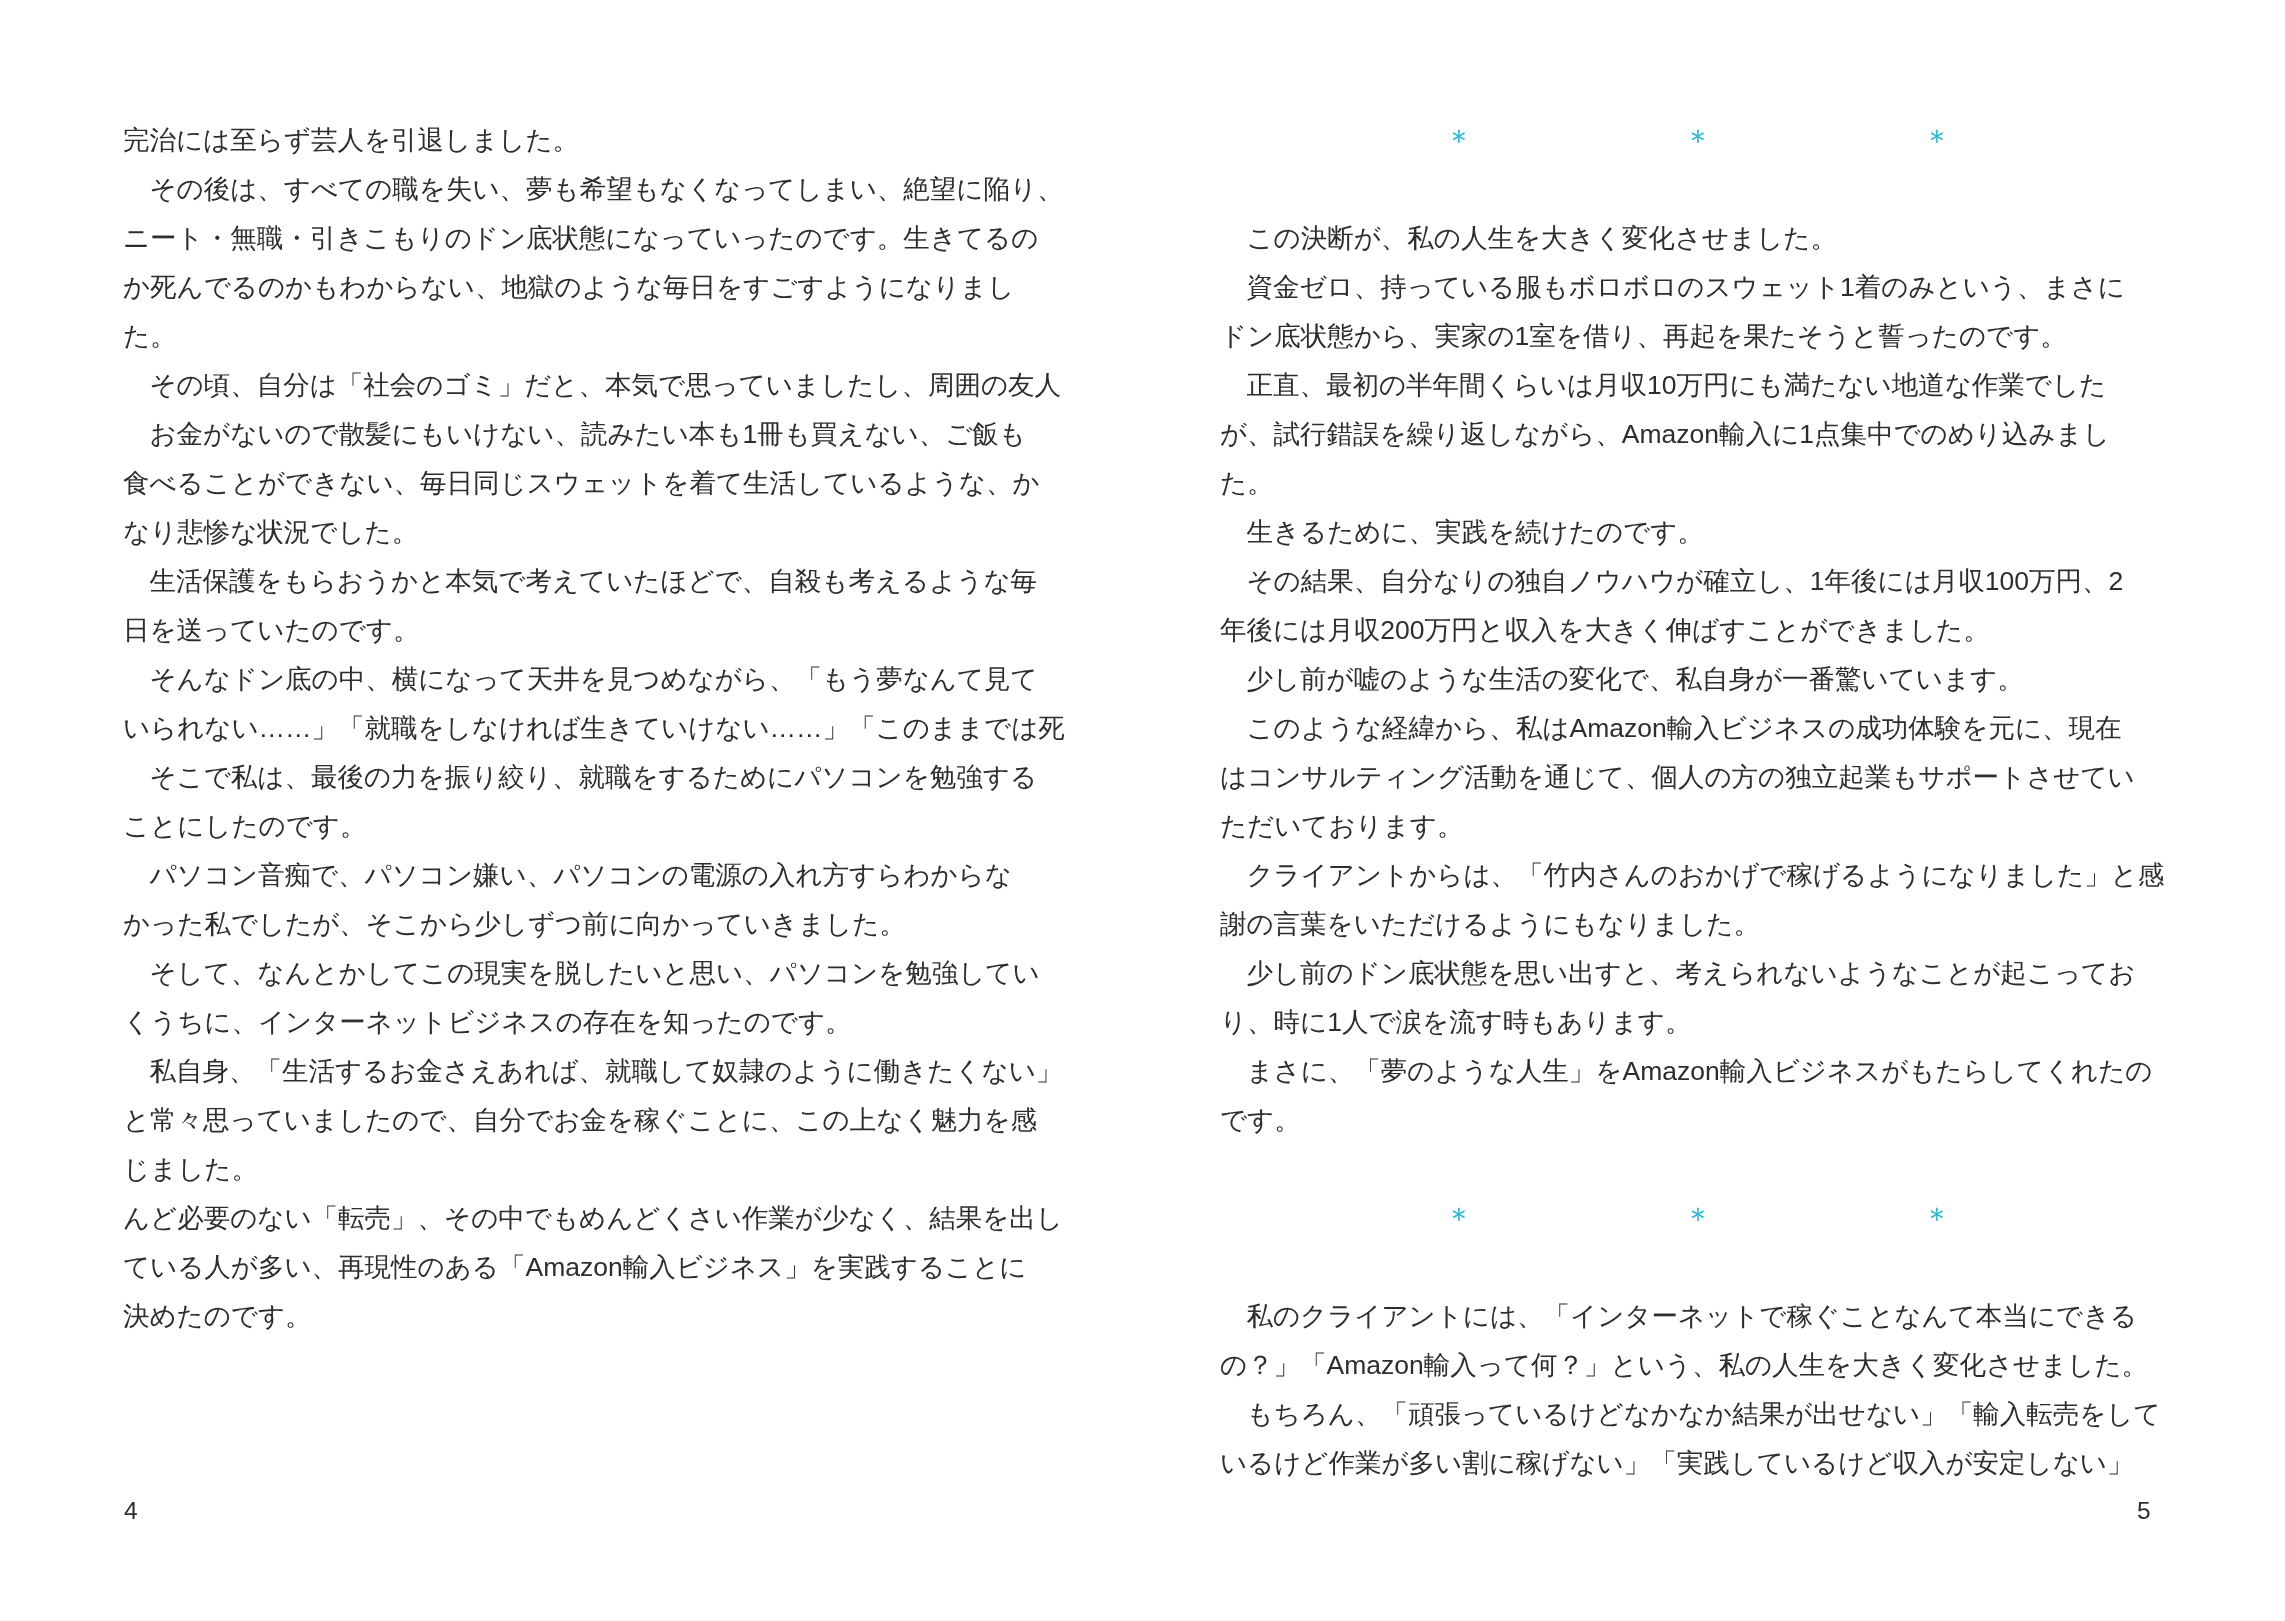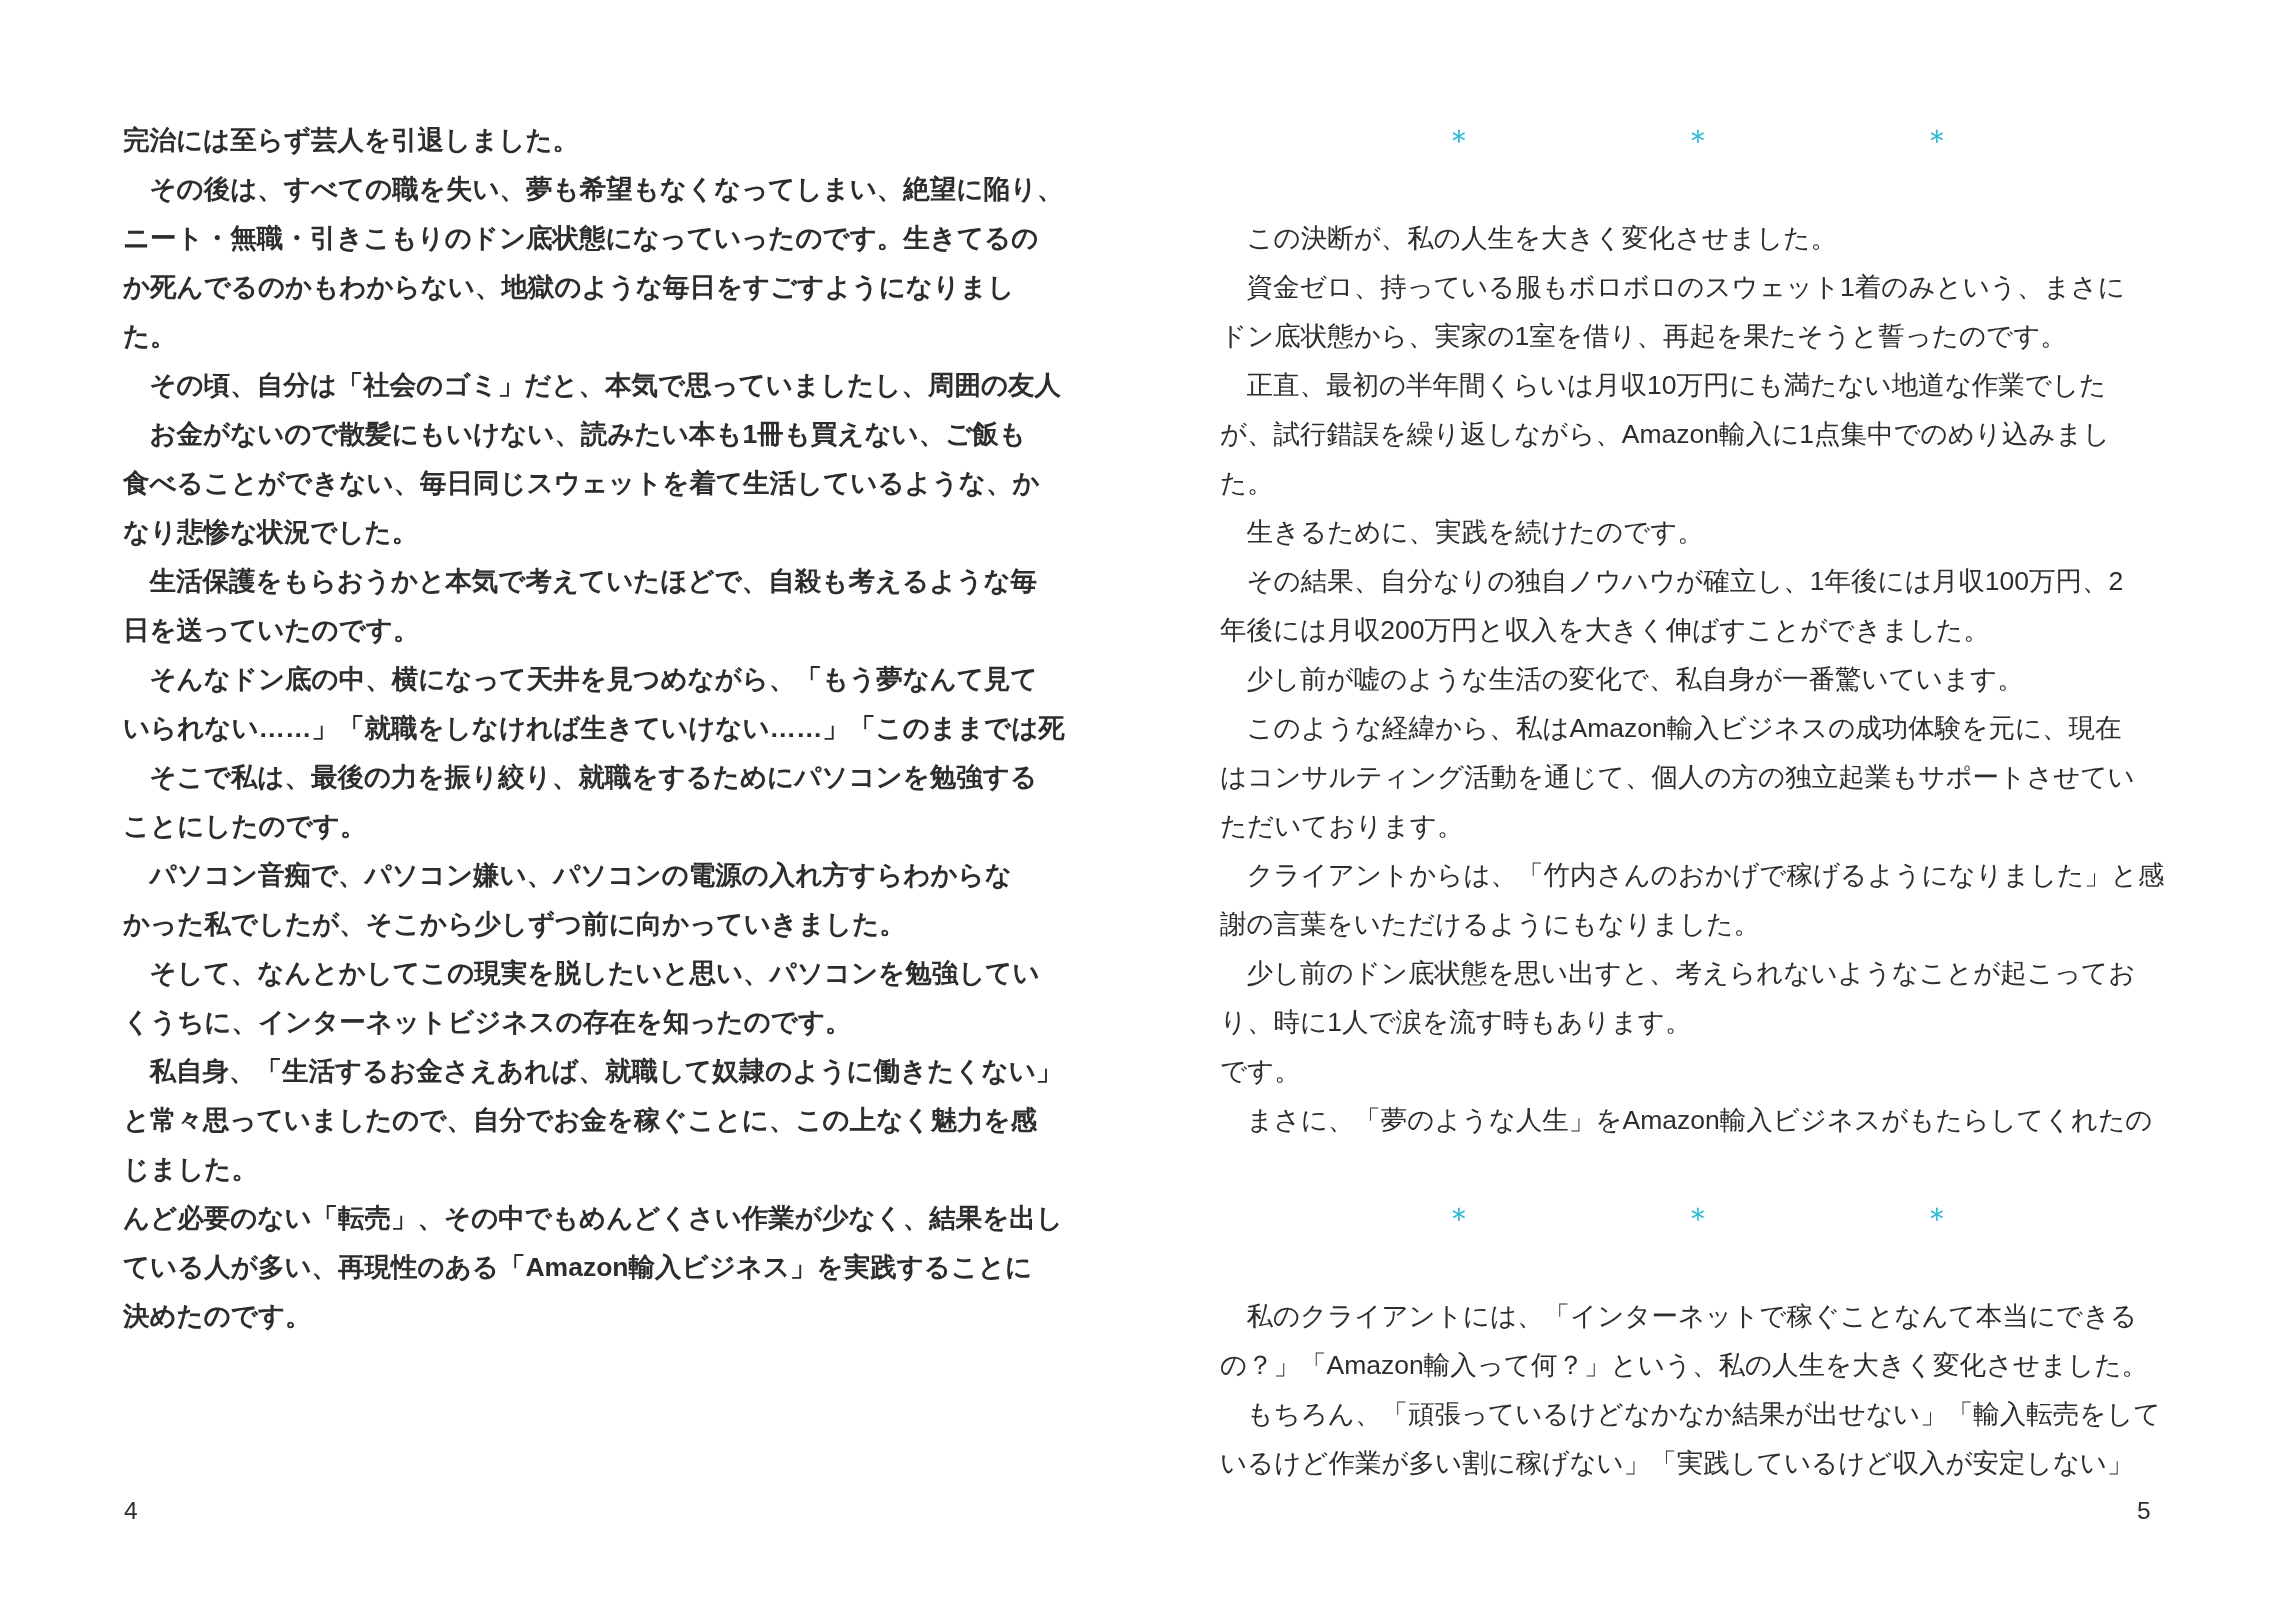--- a/index.html
+++ b/index.html
@@ -7,21 +7,21 @@
   body {
     width: 2286px;
     height: 1621px;
     position: relative;
     overflow: hidden;
     font-family: "Liberation Sans", "DejaVu Sans", sans-serif;
     color: #2d2d2d;
   }
   .spread { position: absolute; inset: 0; background: #ffffff; }
   .text-block { position: absolute; }
-  .tb-left  { left: 123px;  top: 116px; width: 897px; font-weight: bold; }
+  .tb-left  { left: 123px;  top: 116px; width: 897px; }
   .tb-right { left: 1220px; top: 116px; width: 956px; }
   .line {
     height: 49px;
     line-height: 49px;
     font-size: 26.5px;
     white-space: pre;
     color: #2d2d2d;
   }
   .spacer { height: 49px; }
   .sep-row {
@@ -96,22 +96,22 @@
     <p class="line">　その結果、自分なりの独自ノウハウが確立し、1年後には月収100万円、2</p>
     <p class="line">年後には月収200万円と収入を大きく伸ばすことができました。</p>
     <p class="line">　少し前が嘘のような生活の変化で、私自身が一番驚いています。</p>
     <p class="line">　このような経緯から、私はAmazon輸入ビジネスの成功体験を元に、現在</p>
     <p class="line">はコンサルティング活動を通じて、個人の方の独立起業もサポートさせてい</p>
     <p class="line">ただいております。</p>
     <p class="line">　クライアントからは、「竹内さんのおかげで稼げるようになりました」と感</p>
     <p class="line">謝の言葉をいただけるようにもなりました。</p>
     <p class="line">　少し前のドン底状態を思い出すと、考えられないようなことが起こってお</p>
     <p class="line">り、時に1人で涙を流す時もあります。</p>
+    <p class="line">　まさに、「夢のような人生」をAmazon輸入ビジネスがもたらしてくれたの</p>
     <p class="line">です。</p>
-    <p class="line">　まさに、「夢のような人生」をAmazon輸入ビジネスがもたらしてくれたの</p>
     <div class="spacer"></div>
     <div class="sep-row">
       <span class="sep">＊</span>
       <span class="sep">＊</span>
       <span class="sep">＊</span>
     </div>
     <div class="spacer"></div>
     <p class="line">　私のクライアントには、「インターネットで稼ぐことなんて本当にできる</p>
     <p class="line">の？」「Amazon輸入って何？」という、私の人生を大きく変化させました。</p>
     <p class="line">　もちろん、「頑張っているけどなかなか結果が出せない」「輸入転売をして</p>

